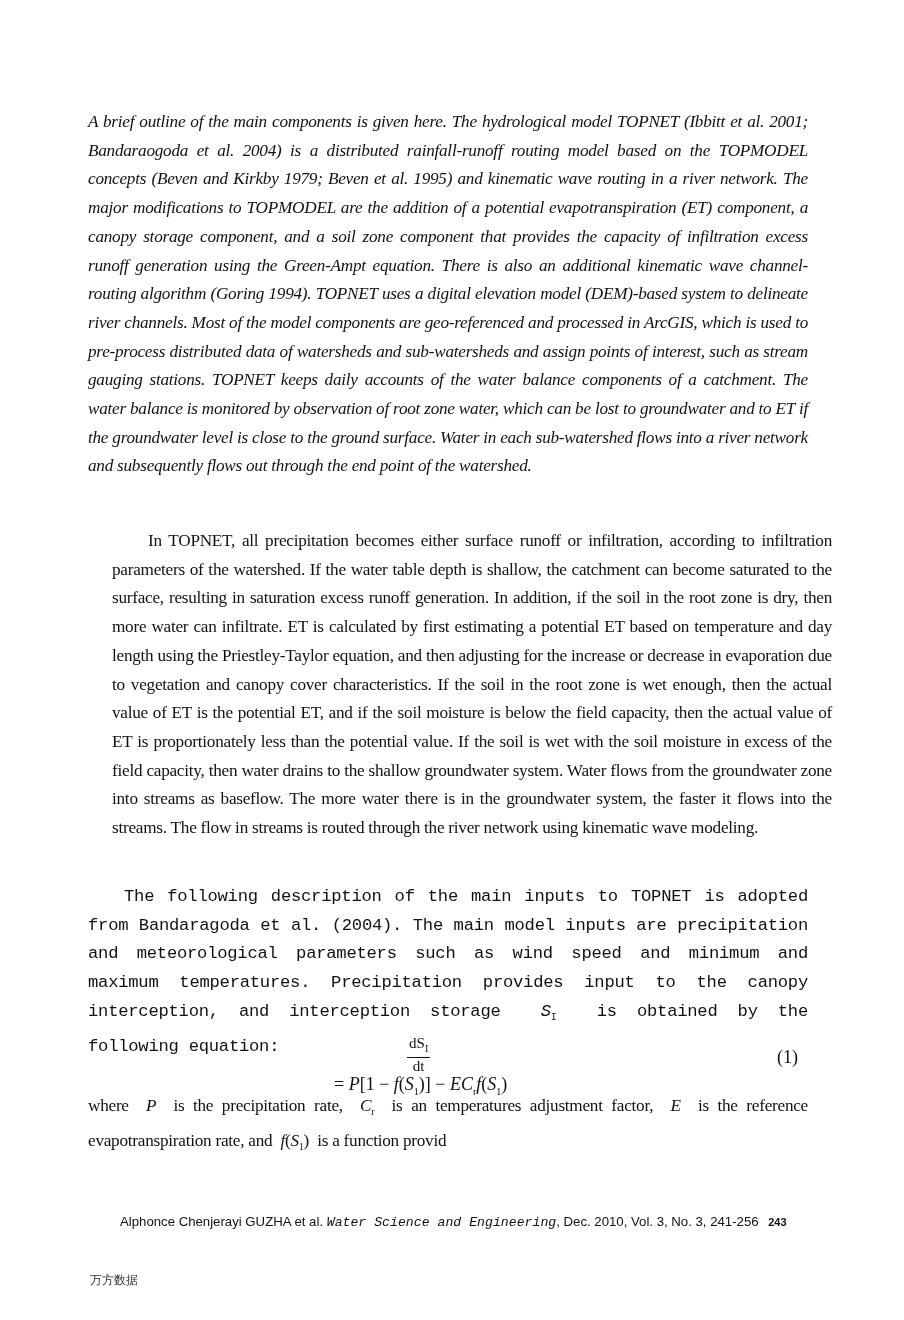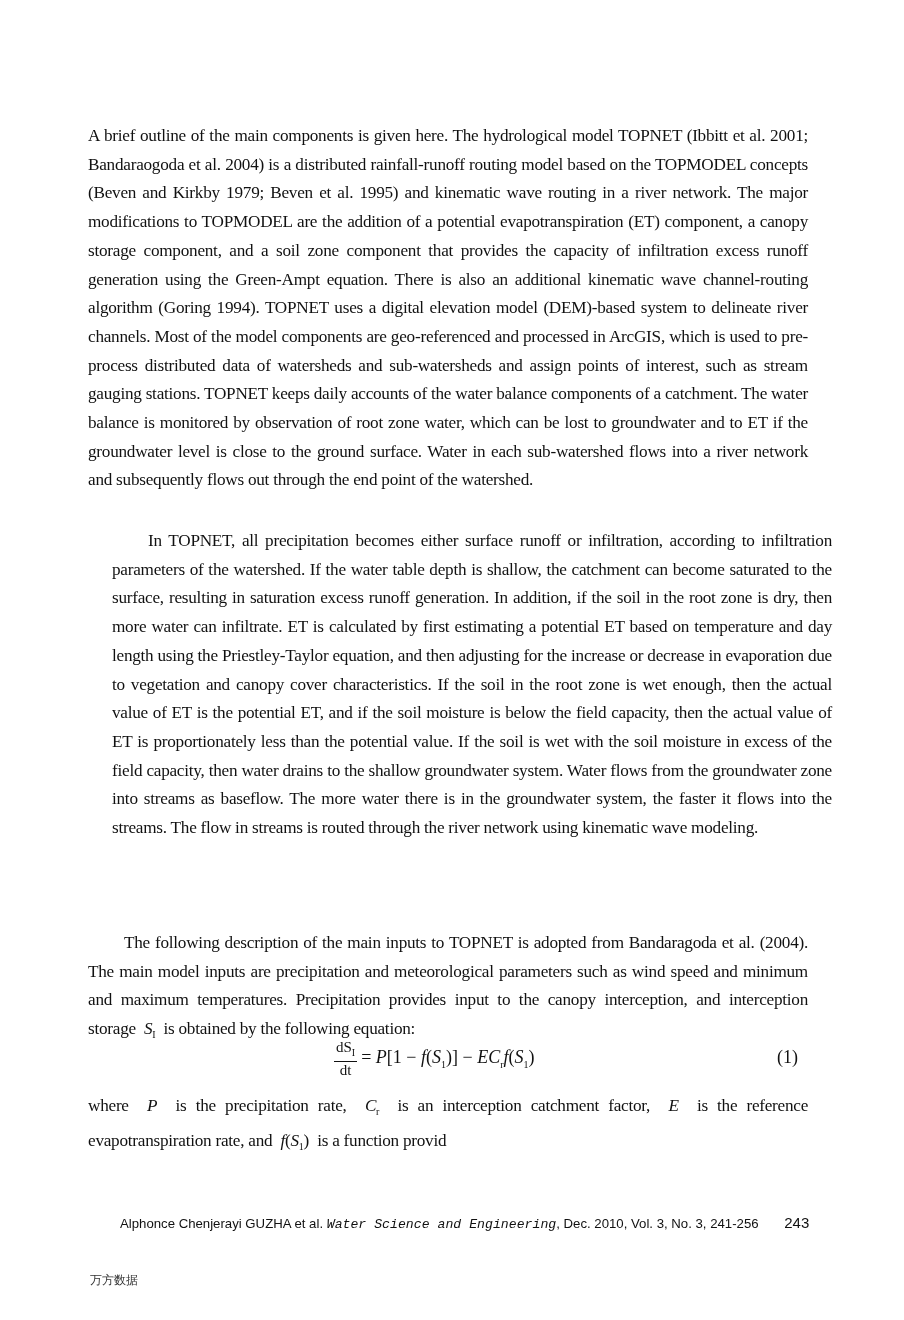--- a/index.html
+++ b/index.html
@@ -5,32 +5,32 @@
   html, body { margin: 0; padding: 0; background: #ffffff; }
   body { width: 904px; height: 1320px; position: relative; overflow: hidden; }
   .page { position: absolute; left: 0; top: 0; width: 904px; height: 1320px; background: #fff; }
   .body-text {
     position: absolute; left: 88px; width: 720px;
     font-family: "Liberation Serif", serif; font-size: 17.2px; line-height: 28.7px;
     color: #111; text-align: justify; letter-spacing: -0.25px;
   }
   .body-text p { margin: 0; }
   .indent { text-indent: 36px; }
-  #para1 { top: 122px; }
+  #para1 { top: 108px; font-style: italic; }
   #para2 { top: 527px; margin-left: 24px; }
   .heading {
     position: absolute; left: 88px; top: 888px;
     font-family: "Liberation Sans", sans-serif; font-weight: bold; font-size: 19px; color: #111;
   }
-  #para3 { top: 929px; }
+  #para3 { top: 883px; font-family: Liberation Mono, monospace; }
   .equation {
     position: absolute; left: 88px; top: 1035px; width: 720px; height: 46px;
     font-family: "Liberation Serif", serif; font-size: 18px; color: #111;
   }
-  .eq-body { position: absolute; left: 246px; top: 0; display: flex; align-items: center; height: 46px; }
+  .eq-body { position: absolute; left: 246px; top: 0; display: flex; align-items: center; height: 46px; flex-direction: column; }
   .frac { display: inline-flex; flex-direction: column; align-items: center; margin-right: 4px; font-size: 15px; line-height: 16px; }
   .frac .num { border-bottom: 1px solid #111; padding: 0 2px; }
   .frac .den { padding: 0 2px; }
   .eq-number { position: absolute; right: 10px; top: 12px; }
   i.v { font-style: italic; }
   sub { font-size: 10px; }
   #para4 { top: 1092px; }
   .logo { position: absolute; left: 504px; top: 1127px; width: 220px; height: 66px; }
   .logo-mark { position: absolute; left: 0; top: 0; width: 110px; height: 66px; }
   .logo-cn {
@@ -41,21 +41,21 @@
   .logo-en {
     position: absolute; left: 96px; top: 36px; font-family: "DejaVu Sans", sans-serif;
     font-size: 19px; color: #6b6b6b; letter-spacing: 6px;
   }
   .logo-tail { position: absolute; left: 203px; top: 2px; font-family: "Liberation Serif", serif; font-size: 14px; color: #111; }
   .footer {
     position: absolute; left: 120px; top: 1214px; width: 690px;
     font-family: "Liberation Sans", sans-serif; font-size: 13.2px; color: #111; white-space: nowrap;
   }
   .footer .journal { font-style: italic; font-family: Liberation Mono, monospace; }
-  .footer .pageno { font-size: 15px; margin-left: 22px; }
+  .footer .pageno { font-size: 11px; margin-left: 6px; font-weight: bold; }
   .watermark {
     position: absolute; left: 90px; top: 1272px;
     font-family: "DejaVu Sans", sans-serif; font-size: 12px; color: #333;
   }
 </style>
 </head>
 <body>
 
 <div class="page">
 
@@ -84,21 +84,21 @@
       </span>
       <span>
         <span>=</span>&nbsp;<i class="v">P</i><span>[1 − </span><i class="v">f</i>(<i class="v">S</i><sub>1</sub>)<span>]</span><span> − </span><i class="v">E</i><i class="v">C</i><sub>r</sub><i class="v">f</i>(<i class="v">S</i><sub>1</sub>)
       </span>
     </div>
     <span class="eq-number">(1)</span>
   </div>
 
   <div class="body-text" id="para4">
     <p>
-      <span>where</span>&nbsp; <i class="v">P</i>&nbsp; <span>is the precipitation rate,</span>&nbsp; <i class="v">C</i><sub>r</sub>&nbsp; <span>is an interception catchment factor,</span>&nbsp; <i class="v">E</i>&nbsp; <span>is the reference evapotranspiration rate, and</span>&nbsp; <i class="v">f</i>(<i class="v">S</i><sub>1</sub>)&nbsp; <span>is a function provid</span>
+      <span>where</span>&nbsp; <i class="v">P</i>&nbsp; <span>is the precipitation rate,</span>&nbsp; <i class="v">C</i><sub>r</sub>&nbsp; <span>is an temperatures adjustment factor,</span>&nbsp; <i class="v">E</i>&nbsp; <span>is the reference evapotranspiration rate, and</span>&nbsp; <i class="v">f</i>(<i class="v">S</i><sub>1</sub>)&nbsp; <span>is a function provid</span>
     </p>
   </div>
 
 
   <div class="footer">
     <span>Alphonce Chenjerayi GUZHA et al.</span>
     <span class="journal">Water Science and Engineering</span><span>, Dec. 2010, Vol. 3, No. 3, 241-256</span>
     <span class="pageno">243</span>
   </div>
 

